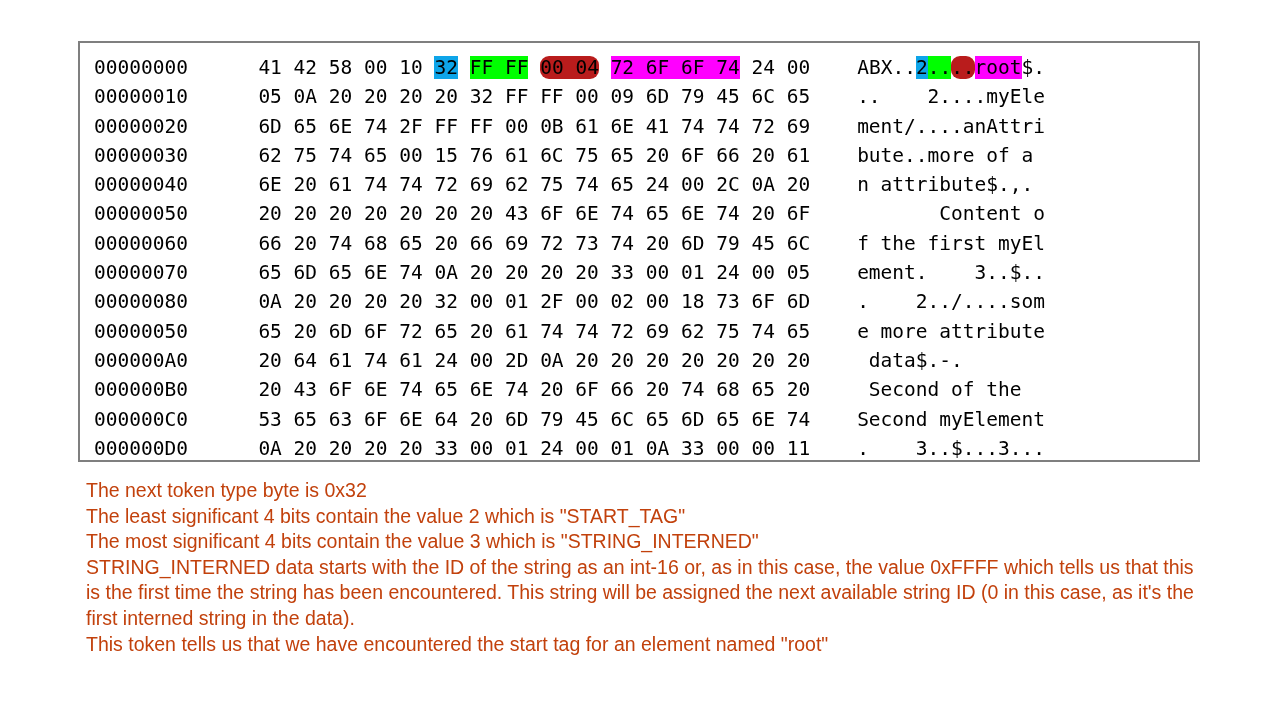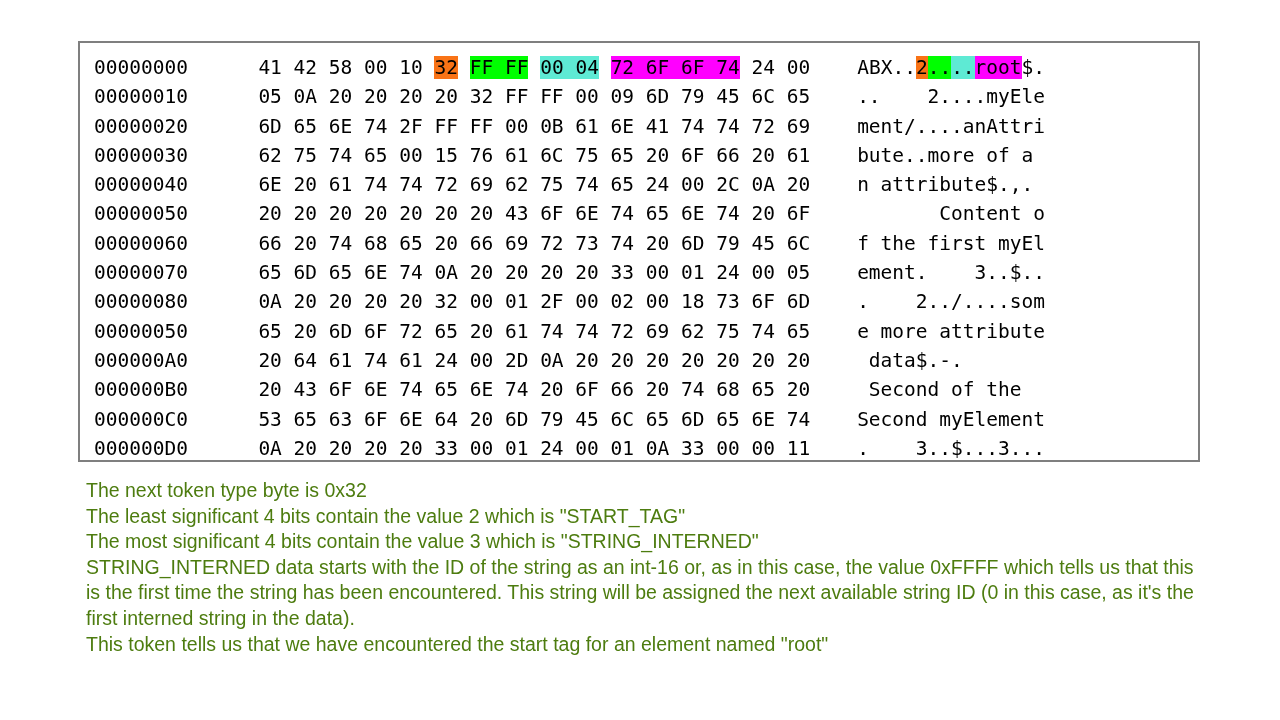--- a/index.html
+++ b/index.html
@@ -43,37 +43,37 @@
     font-size: 19.5px;
     line-height: 29.3px;
     white-space: pre;
     color: #000000;
     letter-spacing: 0px;
   }
   .hex-offset { }
   .hex-bytes { }
   .hex-ascii { }
 
-  .hl-yellow  { background: #f97316; }
+  .hl-yellow  { background: #0ea5e9; }
   .hl-green   { background: #00ff00; }
-  .hl-cyan    { background: #5eead4; }
+  .hl-cyan    { background: #b91c1c; border-radius: 9px; }
   .hl-magenta { background: #ff00ff; text-align: right; }
 
   
   .explanation {
     position: absolute;
     left: 86px;
     top: 478px;
     width: 1110px;
   }
   .exp-line {
     font-family: "Liberation Sans", sans-serif;
     font-size: 19.5px;
     line-height: 25.6px;
-    color: #4d7c0f;
+    color: #c2410c;
     text-align: left;
   }
 </style>
 </head>
 <body>
 
 <div id="root">
 
   <div class="hexdump-panel">
     <div class="hexdump-inner" id="hexRows">

